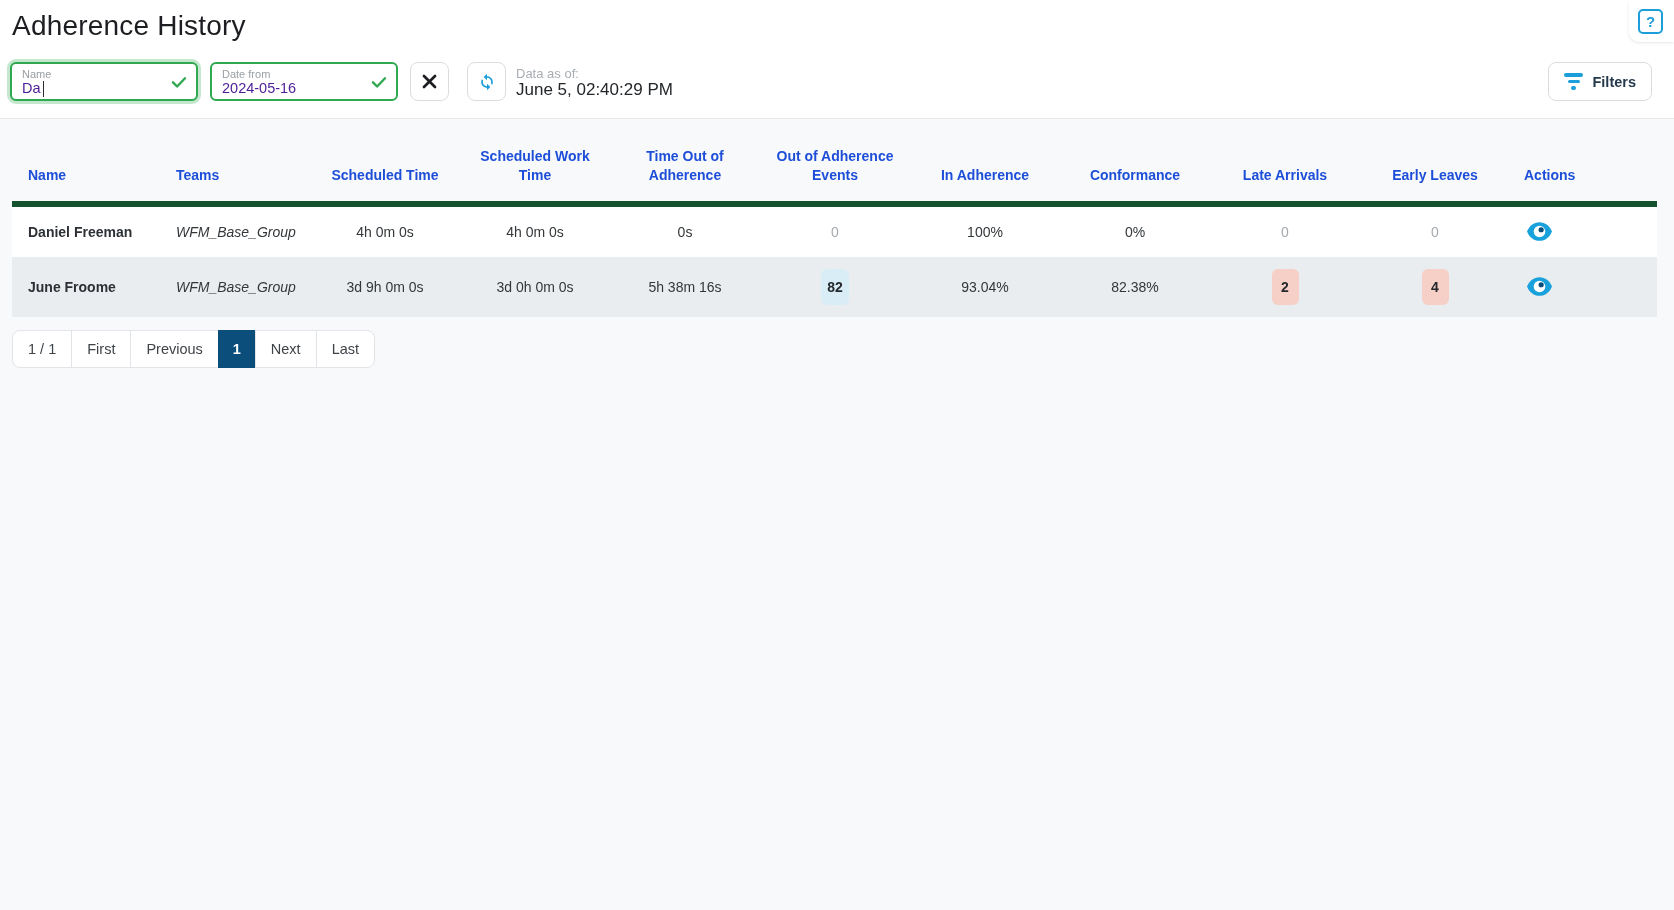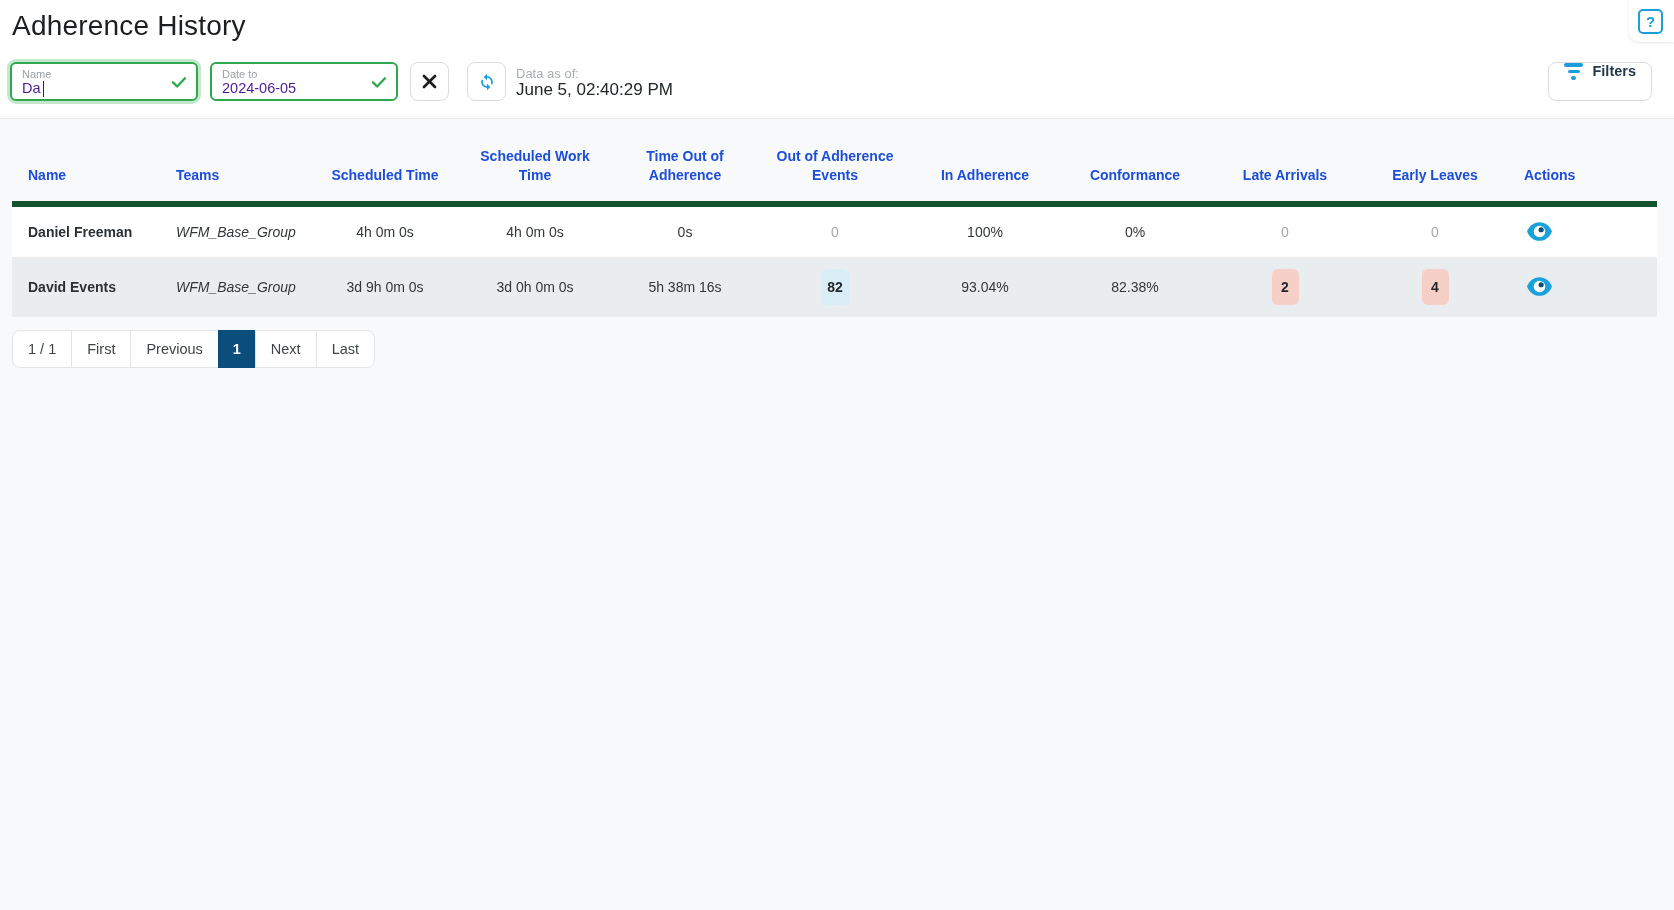--- a/index.html
+++ b/index.html
@@ -40,21 +40,21 @@
   .clear-btn { margin-right:18px; }
   .refresh-btn { margin-right:10px; }
 
   .data-asof { line-height:16px; }
   .data-asof .lab { font-size:13px; color:#a8aeb4; }
   .data-asof .val { font-size:17px; color:#23272b; }
 
   .filters-btn {
     margin-left:auto; margin-right:12px; height:39px; padding:0 15px;
     background:#fff; border:1px solid #dadde0; border-radius:8px;
-    display:flex; align-items:flex-start; gap:9px; cursor:pointer;
+    display:flex; align-items:center; gap:9px; cursor:pointer;
   }
   .filters-btn .flabel2 { font-size:14.5px; font-weight:bold; color:#24394c; }
   .funnel { display:flex; flex-direction:column; align-items:center; gap:3px; }
   .funnel i { display:block; height:3.5px; border-radius:2px; background:#1b9ed9; }
   .funnel i:nth-child(1){ width:19px; }
   .funnel i:nth-child(2){ width:12px; }
   .funnel i:nth-child(3){ width:5px; }
 
   
   .help-card {
@@ -124,28 +124,28 @@
 
       <div class="field focused">
         <span class="flabel">Name</span>
         <input type="text" value="Da" style="">
         <span class="caret"></span>
         <svg class="check" viewBox="0 0 24 24">
           <path d="M4 12.5l5.5 5.5L20 7" stroke="#2fa84f" stroke-width="3.2" fill="none" stroke-linecap="round" stroke-linejoin="round"></path>
         </svg>
       </div>
 
-
       <div class="field">
-        <span class="flabel">Date to</span>
-        <input type="text" value="2024-06-05" style="">
+        <span class="flabel">Date from</span>
+        <input type="text" value="2024-05-16" style="">
         <svg class="check" viewBox="0 0 24 24">
           <path d="M4 12.5l5.5 5.5L20 7" stroke="#2fa84f" stroke-width="3.2" fill="none" stroke-linecap="round" stroke-linejoin="round"></path>
         </svg>
       </div>
+
 
       <button class="icon-btn clear-btn">
         <svg width="17" height="17" viewBox="0 0 20 20">
           <path d="M3.5 3.5l13 13M16.5 3.5l-13 13" stroke="#1c1e21" stroke-width="3.2" stroke-linecap="round"></path>
         </svg>
       </button>
 
       <button class="icon-btn refresh-btn">
         <svg width="20" height="20" viewBox="0 0 24 24">
           <path fill="#1b9ed9" d="M12 5V2L8 6l4 4V7c2.76 0 5 2.24 5 5 0 .65-.13 1.26-.35 1.83l1.52 1.52C18.68 14.35 19 13.21 19 12c0-3.87-3.13-7-7-7zm0 12c-2.76 0-5-2.24-5-5 0-.65.13-1.26.35-1.83L5.83 8.65C5.32 9.65 5 10.79 5 12c0 3.87 3.13 7 7 7v3l4-4-4-4v3z"></path>
@@ -215,21 +215,21 @@
             <button class="eye-btn">
               <svg width="27" height="21" viewBox="0 0 26 20">
                 <path d="M13 1C7.6 1 3.1 4.4 1 10c2.1 5.6 6.6 9 12 9s9.9-3.4 12-9C22.9 4.4 18.4 1 13 1z" fill="#18a1da"></path>
                 <circle cx="13" cy="10" r="5.6" fill="#ffffff"></circle>
                 <circle cx="14.6" cy="8.3" r="2.5" fill="#0b4d7b"></circle>
               </svg>
             </button>
           </td>
         </tr>
         <tr class="row-odd">
-          <td class="cell-name">David Events</td>
+          <td class="cell-name">June Froome</td>
           <td class="cell-teams">WFM_Base_Group</td>
           <td>3d 9h 0m 0s</td>
           <td>3d 0h 0m 0s</td>
           <td>5h 38m 16s</td>
           <td>
             <span class="badge badge-blue">82</span>
           </td>
           <td>93.04%</td>
           <td>82.38%</td>
           <td>

